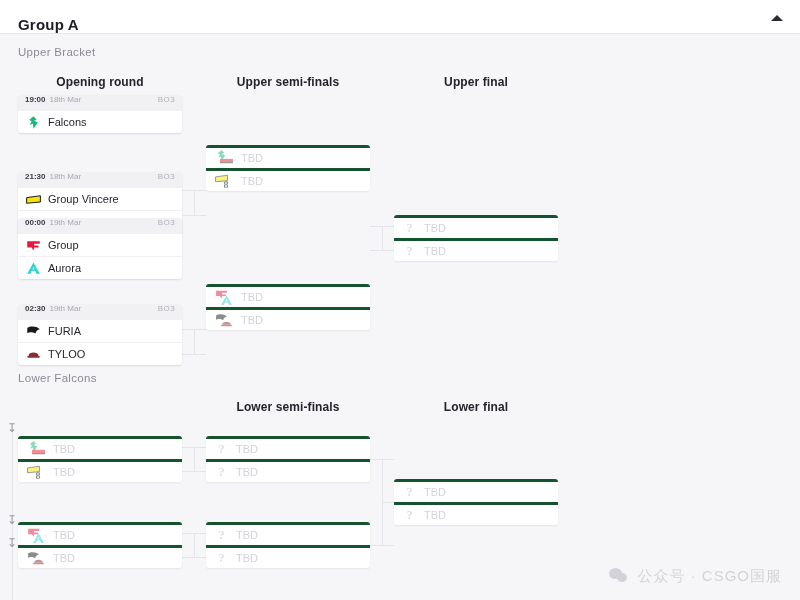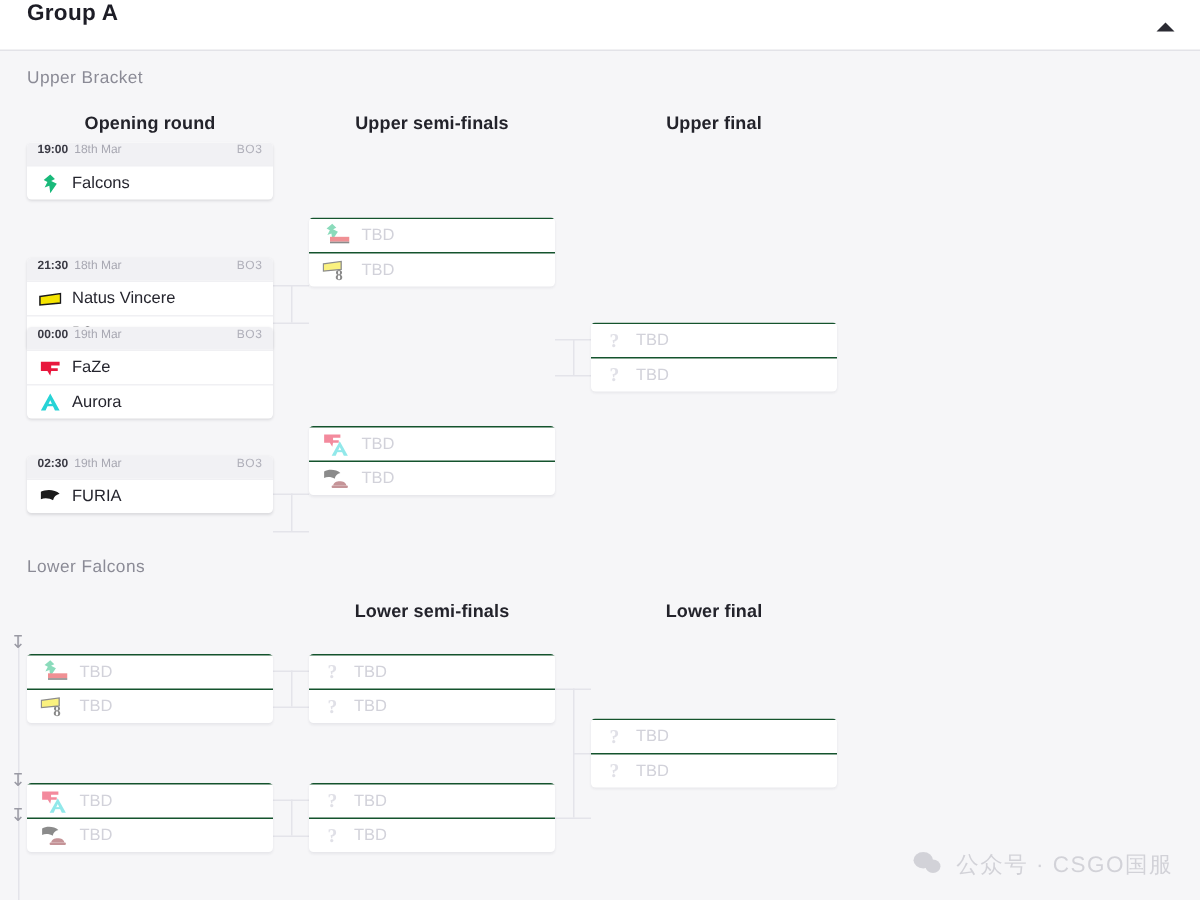--- a/index.html
+++ b/index.html
@@ -24,21 +24,21 @@
 
   
   .group-header {
     position: absolute;
     left: 0; top: 0;
     width: 800px;
     height: 34px;
     background: #ffffff;
     border-bottom: 1px solid #e3e3e8;
     display: flex;
-    align-items: flex-start;
+    align-items: flex-end;
     box-sizing: border-box;
   }
   .group-title {
     margin-left: 18px;
     font-size: 15px;
     font-weight: bold;
     color: #1d1d26;
     letter-spacing: .2px;
   }
   .collapse-toggle {
@@ -142,21 +142,21 @@
     font-size: 11px;
     color: #25252e;
     white-space: nowrap;
   }
 
   
   .match.tbd { box-shadow: 0 1px 2px rgba(30,30,50,.07); }
   .match.tbd .team-name {
     color: #d2d2da;
   }
-  .match.tbd .team-row { border-top: 1px solid #14532d; }
+  .match.tbd .team-row { border-top: 3px solid #14532d; }
 
   .qmark {
     font-size: 13px;
     color: #e0e0e7;
     font-weight: bold;
     font-family: "Liberation Serif", serif;
   }
 
   
   .stack {
@@ -277,21 +277,21 @@
         <span class="meta-time">21:30</span>
         <span class="meta-date">18th Mar</span>
         <span class="meta-bo">BO3</span>
       </div>
       <div class="team-row">
         <span class="team-logo">
           <svg width="15" height="11" viewBox="0 0 24 16">
               <path d="M1 5 L23 2 L23 12 L1 14 Z" fill="#f5e400" stroke="#1a1a1a" stroke-width="1.6"></path>
             </svg>
         </span>
-        <span class="team-name">Natus Vincere</span>
+        <span class="team-name">Group Vincere</span>
       </div>
       <div class="team-row">
         <span class="team-logo">
           <svg width="14" height="14" viewBox="0 0 24 24">
               <text x="12" y="19" font-size="20" font-weight="bold" text-anchor="middle" fill="#111111" font-family="Liberation Serif, serif">8</text>
             </svg>
         </span>
         <span class="team-name">B8</span>
       </div>
     </div>
@@ -301,21 +301,21 @@
         <span class="meta-time">00:00</span>
         <span class="meta-date">19th Mar</span>
         <span class="meta-bo">BO3</span>
       </div>
       <div class="team-row">
         <span class="team-logo">
           <svg width="15" height="13" viewBox="0 0 24 20">
               <path d="M2 3 L22 3 L22 7 L13 7 L13 10 L20 10 L20 13 L13 13 L12 18 L9 13 L2 13 Z" fill="#e8173d"></path>
             </svg>
         </span>
-        <span class="team-name">FaZe</span>
+        <span class="team-name">Group</span>
       </div>
       <div class="team-row">
         <span class="team-logo">
           <svg width="15" height="14" viewBox="0 0 24 22">
               <path d="M12 2 L22 20 L17 20 L12 9 L7 20 L2 20 Z" fill="#27d3d6"></path>
               <rect x="7" y="13" width="10" height="2.5" fill="#27d3d6"></rect>
             </svg>
         </span>
         <span class="team-name">Aurora</span>
       </div>
@@ -327,20 +327,29 @@
         <span class="meta-date">19th Mar</span>
         <span class="meta-bo">BO3</span>
       </div>
       <div class="team-row">
         <span class="team-logo">
           <svg width="15" height="12" viewBox="0 0 24 18">
               <path d="M2 4 C7 1, 17 1, 22 6 C18 7, 16 9, 15 13 C12 11, 6 10, 2 12 Z" fill="#1a1a1a"></path>
             </svg>
         </span>
         <span class="team-name">FURIA</span>
+      </div>
+      <div class="team-row">
+        <span class="team-logo">
+          <svg width="15" height="12" viewBox="0 0 24 18">
+              <path d="M4 12 C4 5, 20 5, 20 12 Z" fill="#8c2b33"></path>
+              <rect x="2" y="12" width="20" height="3" rx="1.2" fill="#8c2b33"></rect>
+            </svg>
+        </span>
+        <span class="team-name">TYLOO</span>
       </div>
     </div>
 
     <div class="match tbd" style="left:206px; top:111px;">
       <div class="team-row">
         <span class="stack">
           <span class="a">
             <svg width="13" height="13" viewBox="0 0 24 24">
                 <path d="M12 2 L17 7 L13 9 L19 12 L12 22 L11 14 L6 16 L9 10 L5 8 Z" fill="#19b97a"></path>
               </svg>

